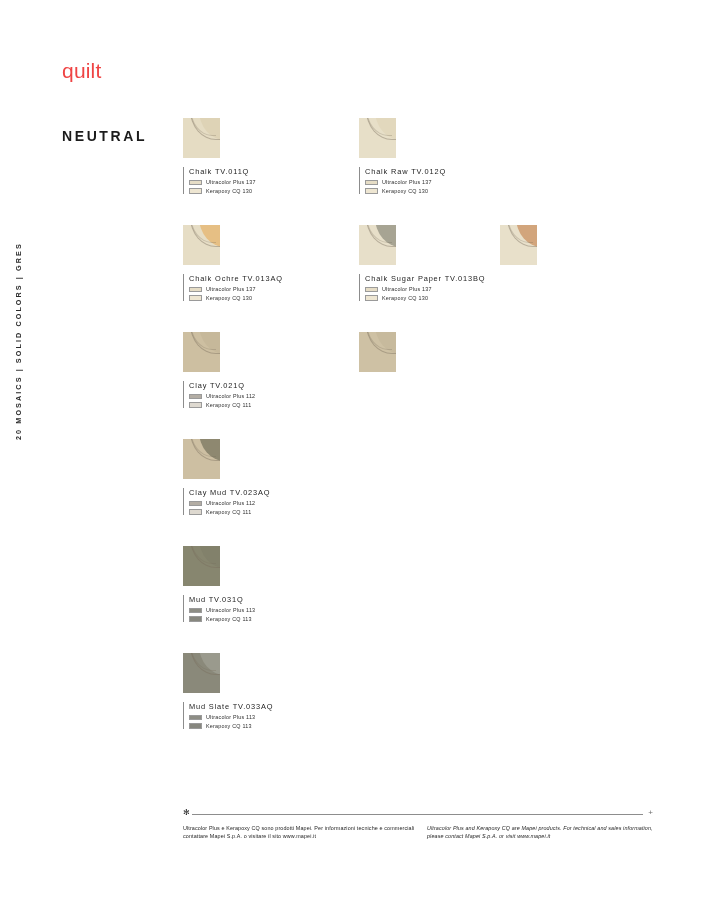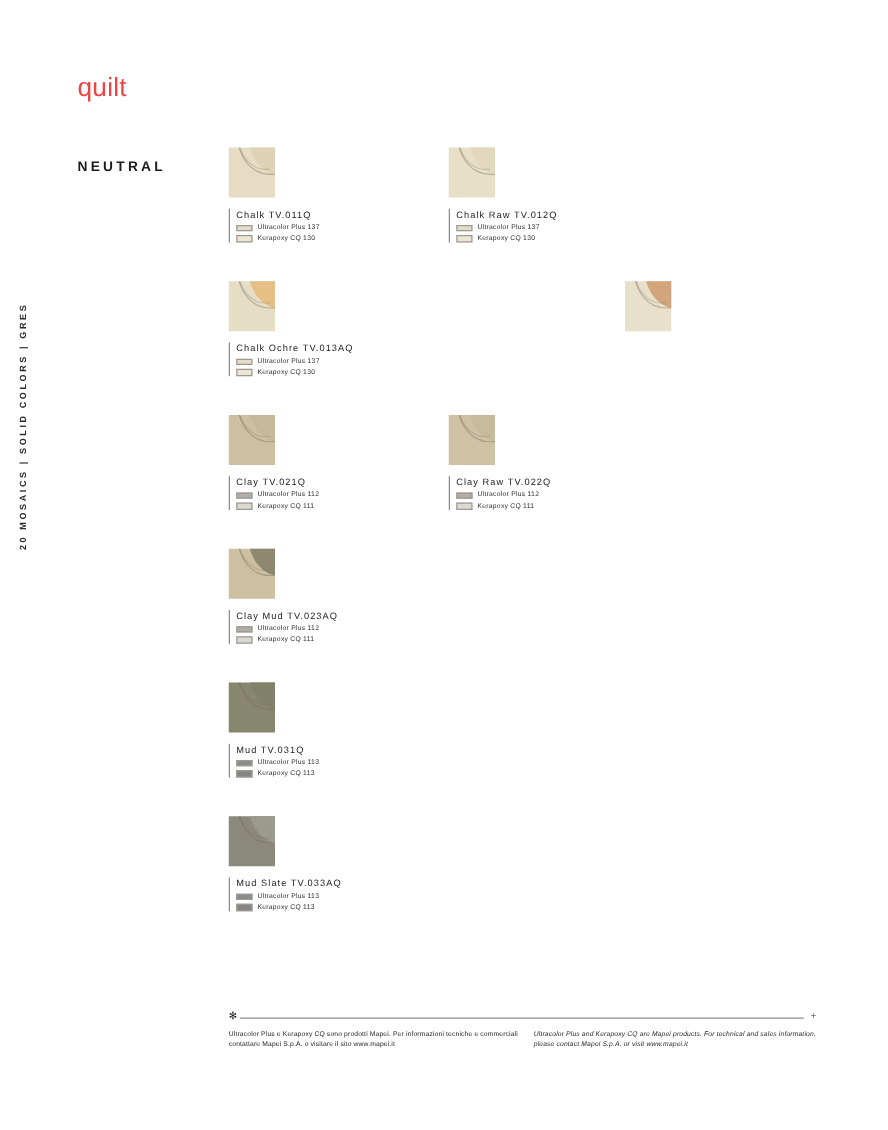--- a/index.html
+++ b/index.html
@@ -48,21 +48,21 @@
     letter-spacing: 0.2px;
     color: #ef4444;
     font-family: "Liberation Sans", sans-serif;
   }
 
   
   .family-heading {
     position: absolute;
     left: 62px;
     top: 128px;
-    font-size: 11px;
+    font-size: 14px;
     font-weight: bold;
     letter-spacing: 2.6px;
     color: #1c1c1c;
   }
 
   
   .grid {
     position: absolute;
     left: 183px;
     top: 118px;
@@ -277,20 +277,38 @@
           <div class="grout-line">
             <span class="chip" style="background: rgb(230, 221, 198);"></span>
             <span class="grout-label">Ultracolor Plus 137</span>
           </div>
           <div class="grout-line">
             <span class="chip" style="background: rgb(238, 230, 210);"></span>
             <span class="grout-label">Kerapoxy CQ 130</span>
           </div>
         </div>
       </div>
+      <div class="cell col-1">
+        <div class="swatch" style="background: rgb(231, 223, 201);">
+          <div class="quilt" style="background: rgb(167, 164, 147);"></div>
+          <div class="seam"></div>
+          <div class="seam2"></div>
+        </div>
+        <div class="info">
+          <div class="prod-name">Chalk Sugar Paper TV.013BQ</div>
+          <div class="grout-line">
+            <span class="chip" style="background: rgb(230, 221, 198);"></span>
+            <span class="grout-label">Ultracolor Plus 137</span>
+          </div>
+          <div class="grout-line">
+            <span class="chip" style="background: rgb(238, 230, 210);"></span>
+            <span class="grout-label">Kerapoxy CQ 130</span>
+          </div>
+        </div>
+      </div>
       <div class="cell col-2">
         <div class="swatch" style="background: rgb(232, 224, 202);">
           <div class="quilt" style="background: rgb(210, 165, 124);"></div>
           <div class="seam"></div>
           <div class="seam2"></div>
         </div>
       </div>
     </div>
     <div class="row">
       <div class="cell col-0">
@@ -309,31 +327,20 @@
             <span class="chip" style="background: rgb(222, 217, 208);"></span>
             <span class="grout-label">Kerapoxy CQ 111</span>
           </div>
         </div>
       </div>
       <div class="cell col-1">
         <div class="swatch" style="background: rgb(206, 193, 164);">
           <div class="quilt" style="background: rgb(199, 186, 157);"></div>
           <div class="seam"></div>
           <div class="seam2"></div>
-        </div>
-        <div class="info">
-          <div class="prod-name">Clay Raw TV.022Q</div>
-          <div class="grout-line">
-            <span class="chip" style="background: rgb(179, 173, 164);"></span>
-            <span class="grout-label">Ultracolor Plus 112</span>
-          </div>
-          <div class="grout-line">
-            <span class="chip" style="background: rgb(222, 217, 208);"></span>
-            <span class="grout-label">Kerapoxy CQ 111</span>
-          </div>
         </div>
       </div>
     </div>
     <div class="row">
       <div class="cell col-0">
         <div class="swatch" style="background: rgb(205, 191, 162);">
           <div class="quilt" style="background: rgb(142, 136, 112);"></div>
           <div class="seam"></div>
           <div class="seam2"></div>
         </div>

